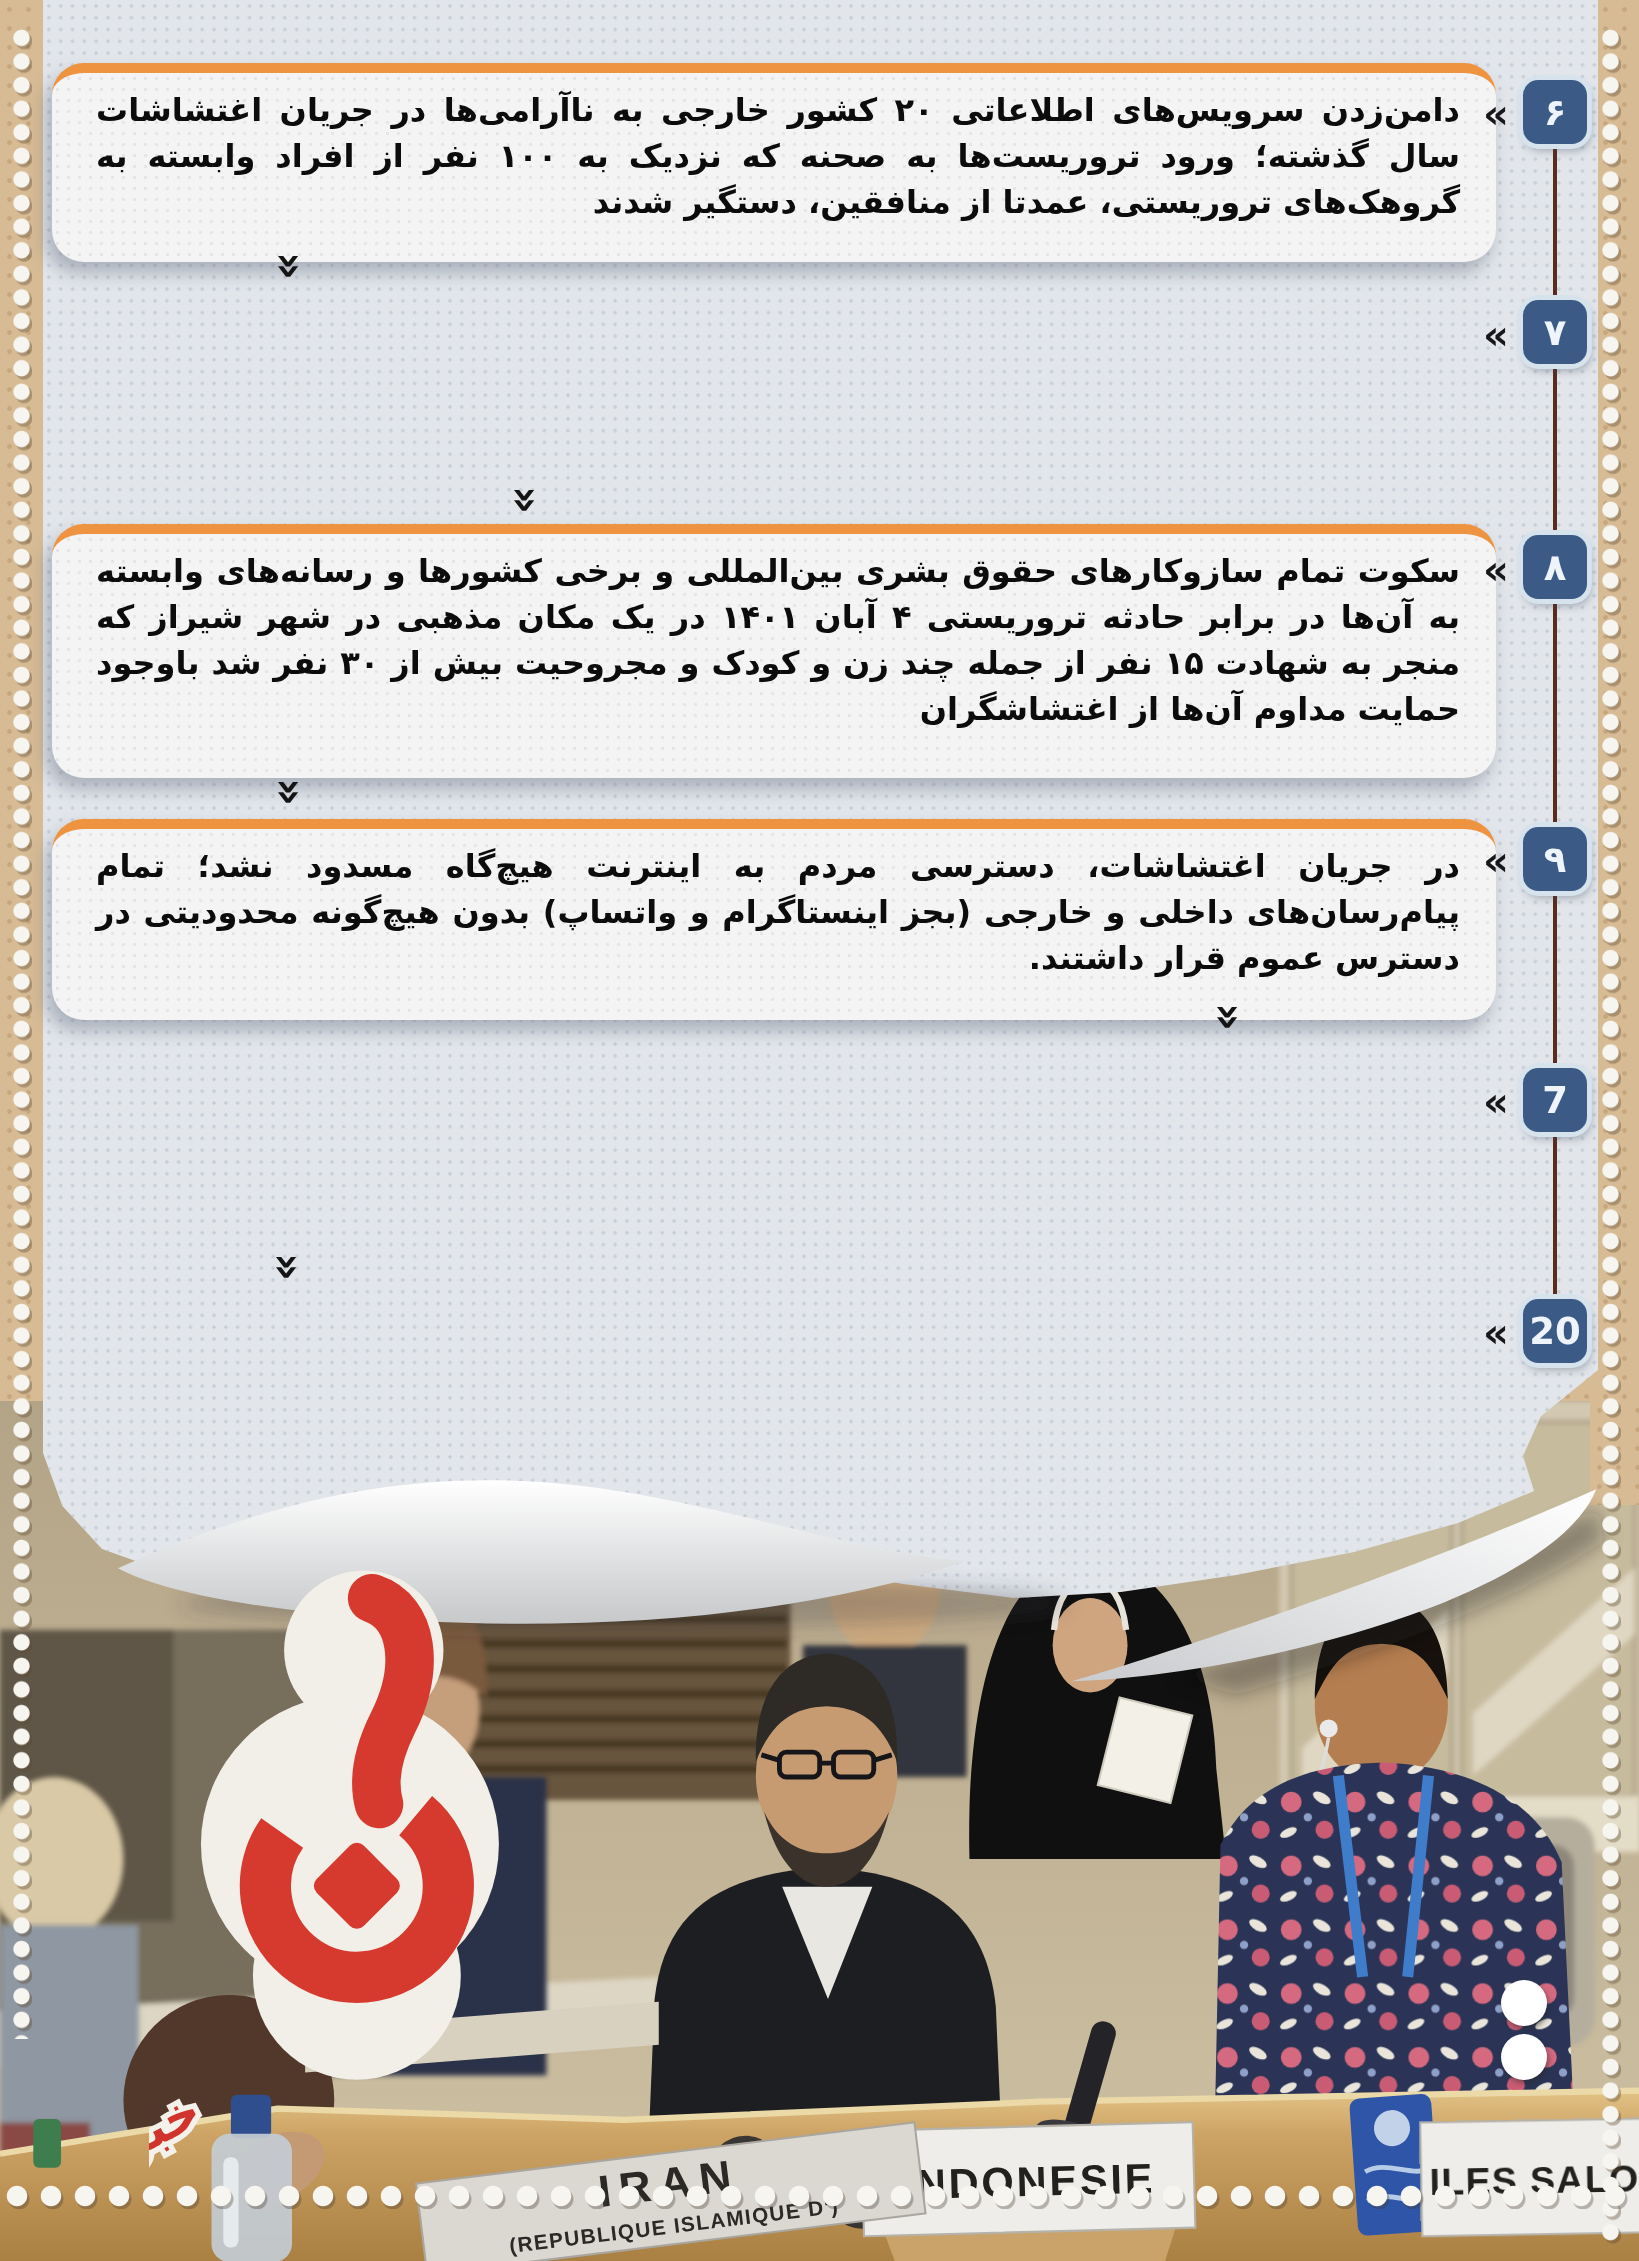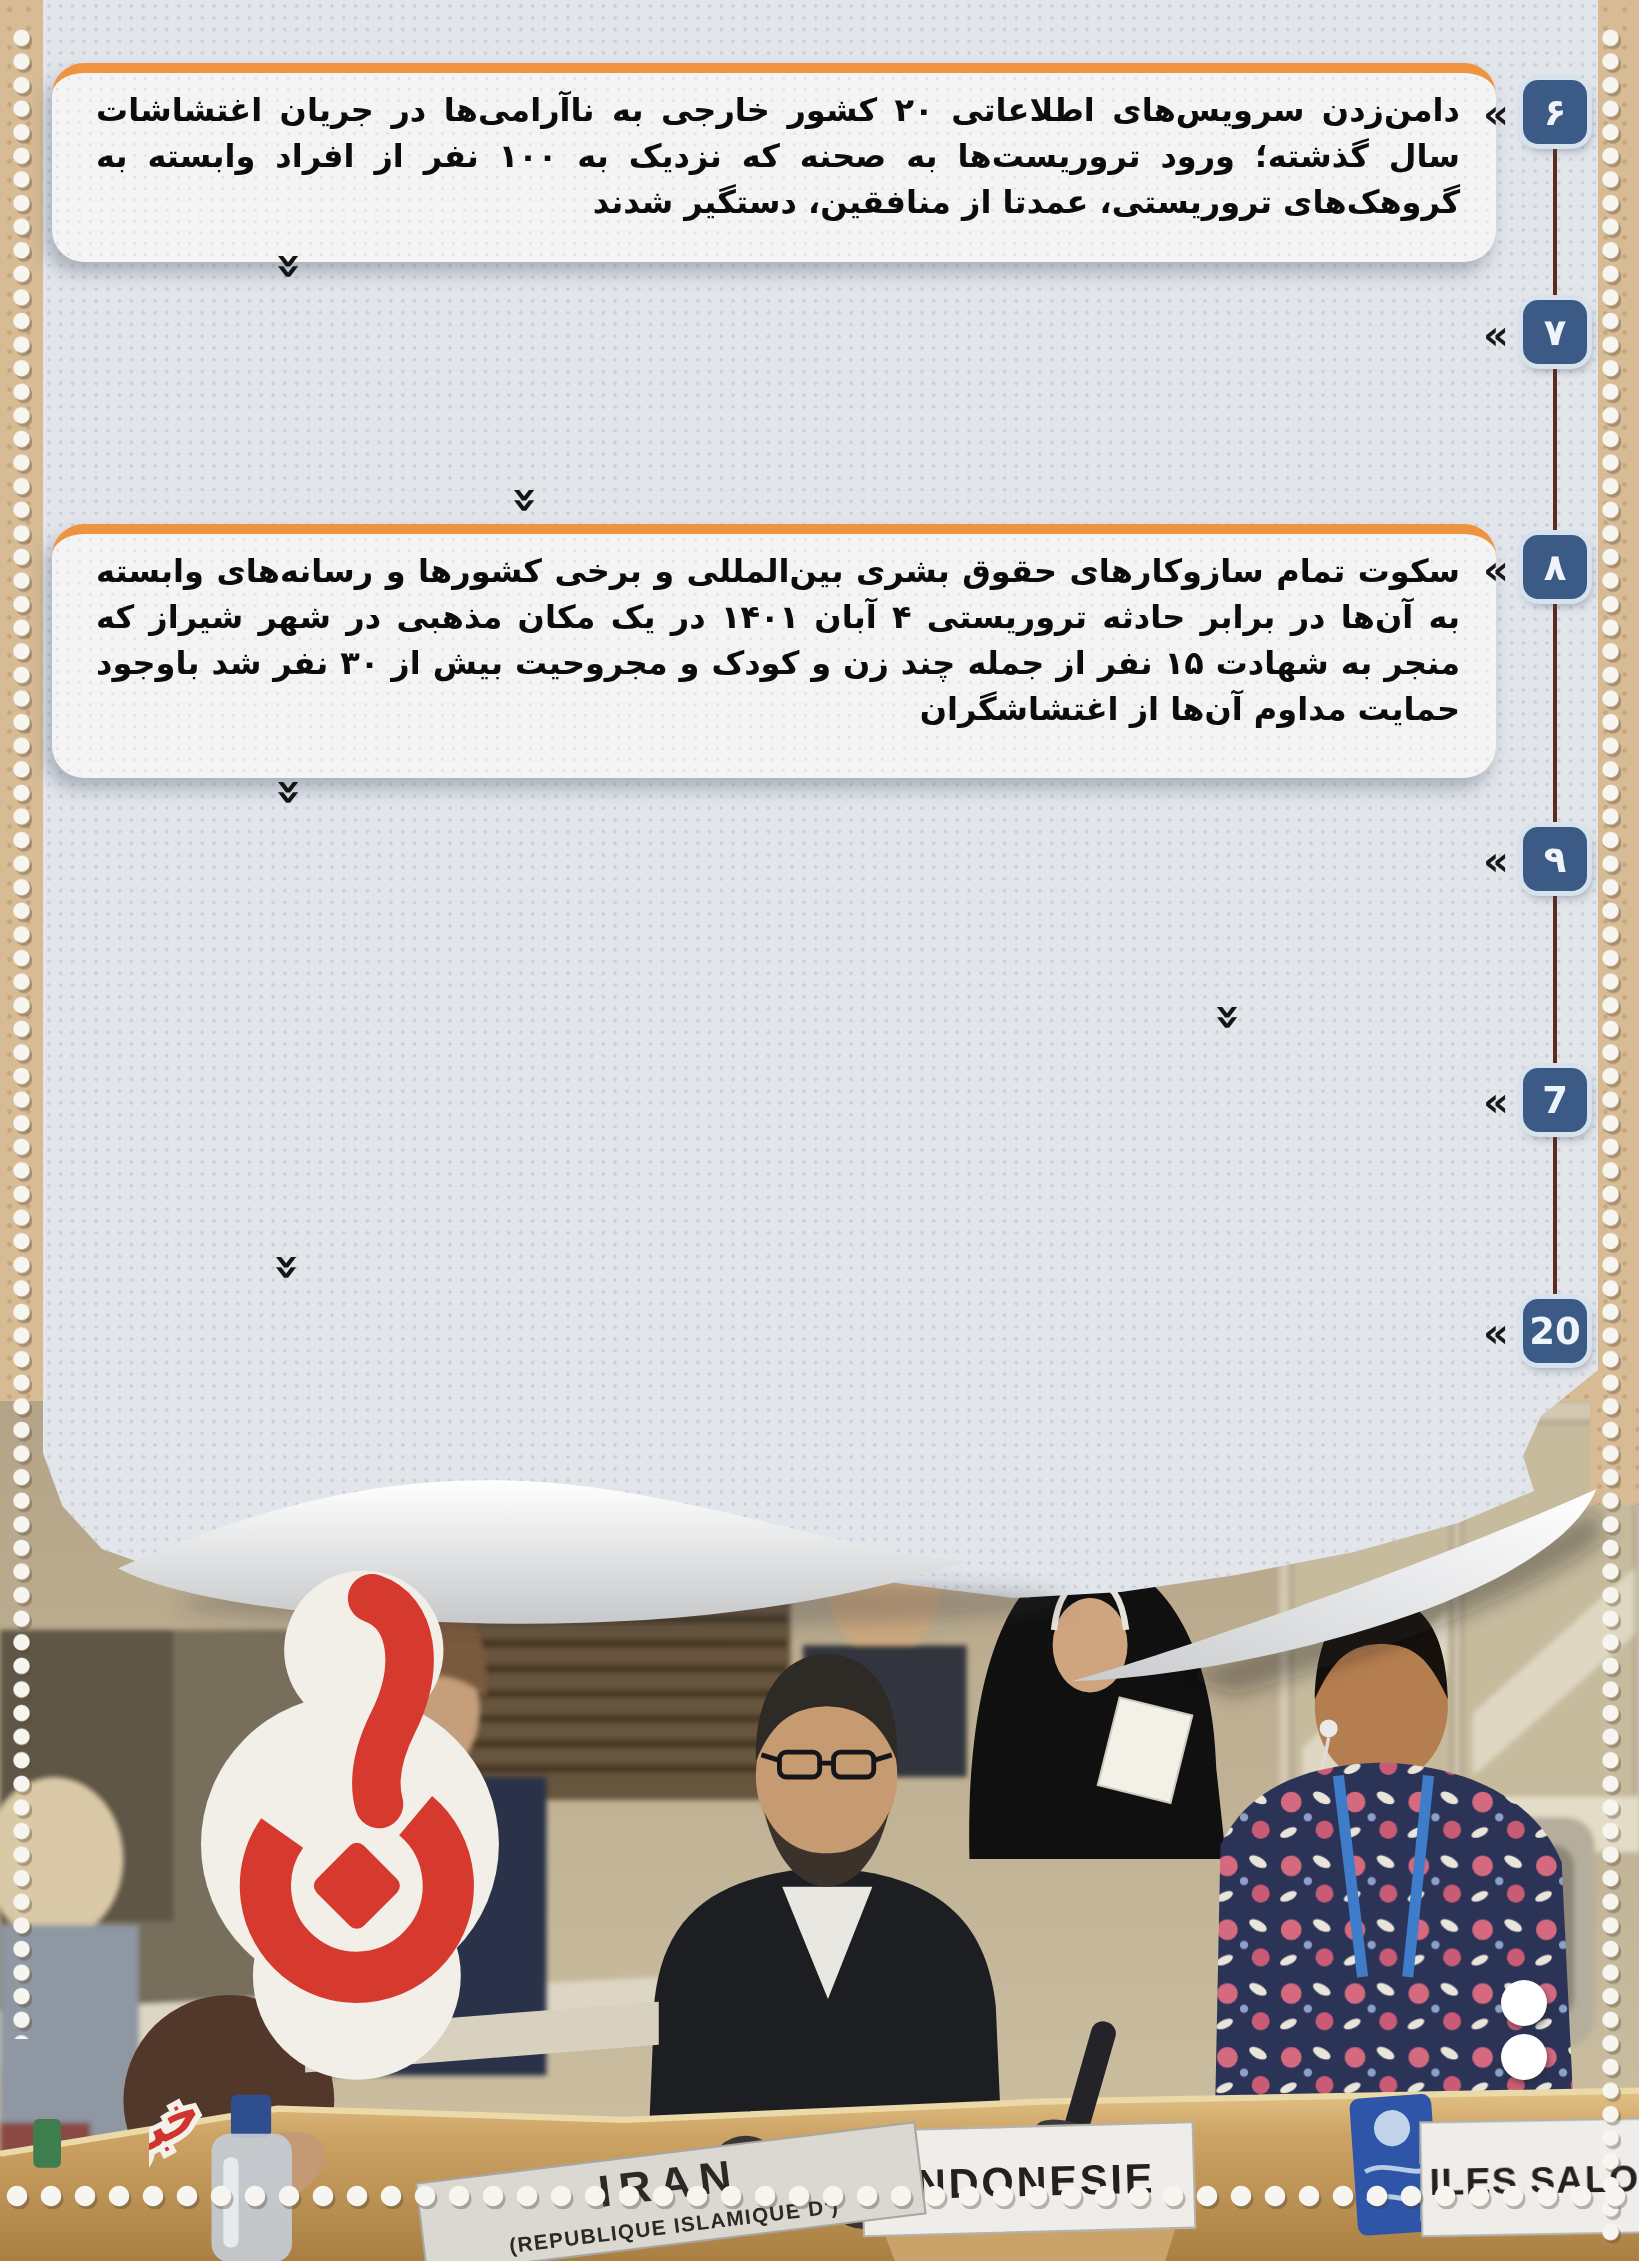--- a/index.html
+++ b/index.html
@@ -263,20 +263,23 @@
     <path d="M2302,2148 C2150,2215 1980,2282 1755,2358 C1620,2404 1560,2420 1545,2425
       C1700,2420 1900,2380 2060,2320 C2200,2266 2280,2205 2302,2148 Z" fill="url(#curlG2)"></path>
   </svg>
 
   <div class="card c6">
     <div class="card-text">دامن‌زدن سرویس‌های اطلاعاتی ۲۰ کشور خارجی به ناآرامی‌ها در جریان اغتشاشات سال گذشته؛ ورود تروریست‌ها به صحنه که نزدیک به ۱۰۰ نفر از افراد وابسته به گروهک‌های تروریستی، عمدتا از منافقین، دستگیر شدند</div>
   </div>
   <div class="card c8">
     <div class="card-text">سکوت تمام سازوکارهای حقوق بشری بین‌المللی و برخی کشورها و رسانه‌های وابسته به آن‌ها در برابر حادثه تروریستی ۴ آبان ۱۴۰۱ در یک مکان مذهبی در شهر شیراز که منجر به شهادت ۱۵ نفر از جمله چند زن و کودک و مجروحیت بیش از ۳۰ نفر شد باوجود حمایت مداوم آن‌ها از اغتشاشگران</div>
   </div>
+  <div class="card c9">
+    <div class="card-text">در جریان اغتشاشات، دسترسی مردم به اینترنت هیچ‌گاه مسدود نشد؛ تمام پیام‌رسان‌های داخلی و خارجی (بجز اینستاگرام و واتساپ) بدون هیچ‌گونه محدودیتی در دسترس عموم قرار داشتند.</div>
+  </div>
 
   <span class="divider d1">»</span>
   <span class="divider d2">»</span>
   <span class="divider d3">»</span>
   <span class="divider d4">»</span>
   <span class="divider d5">»</span>
 
   <div class="rail-line"></div>
   <div class="badge b6">
       <span>۶</span>

